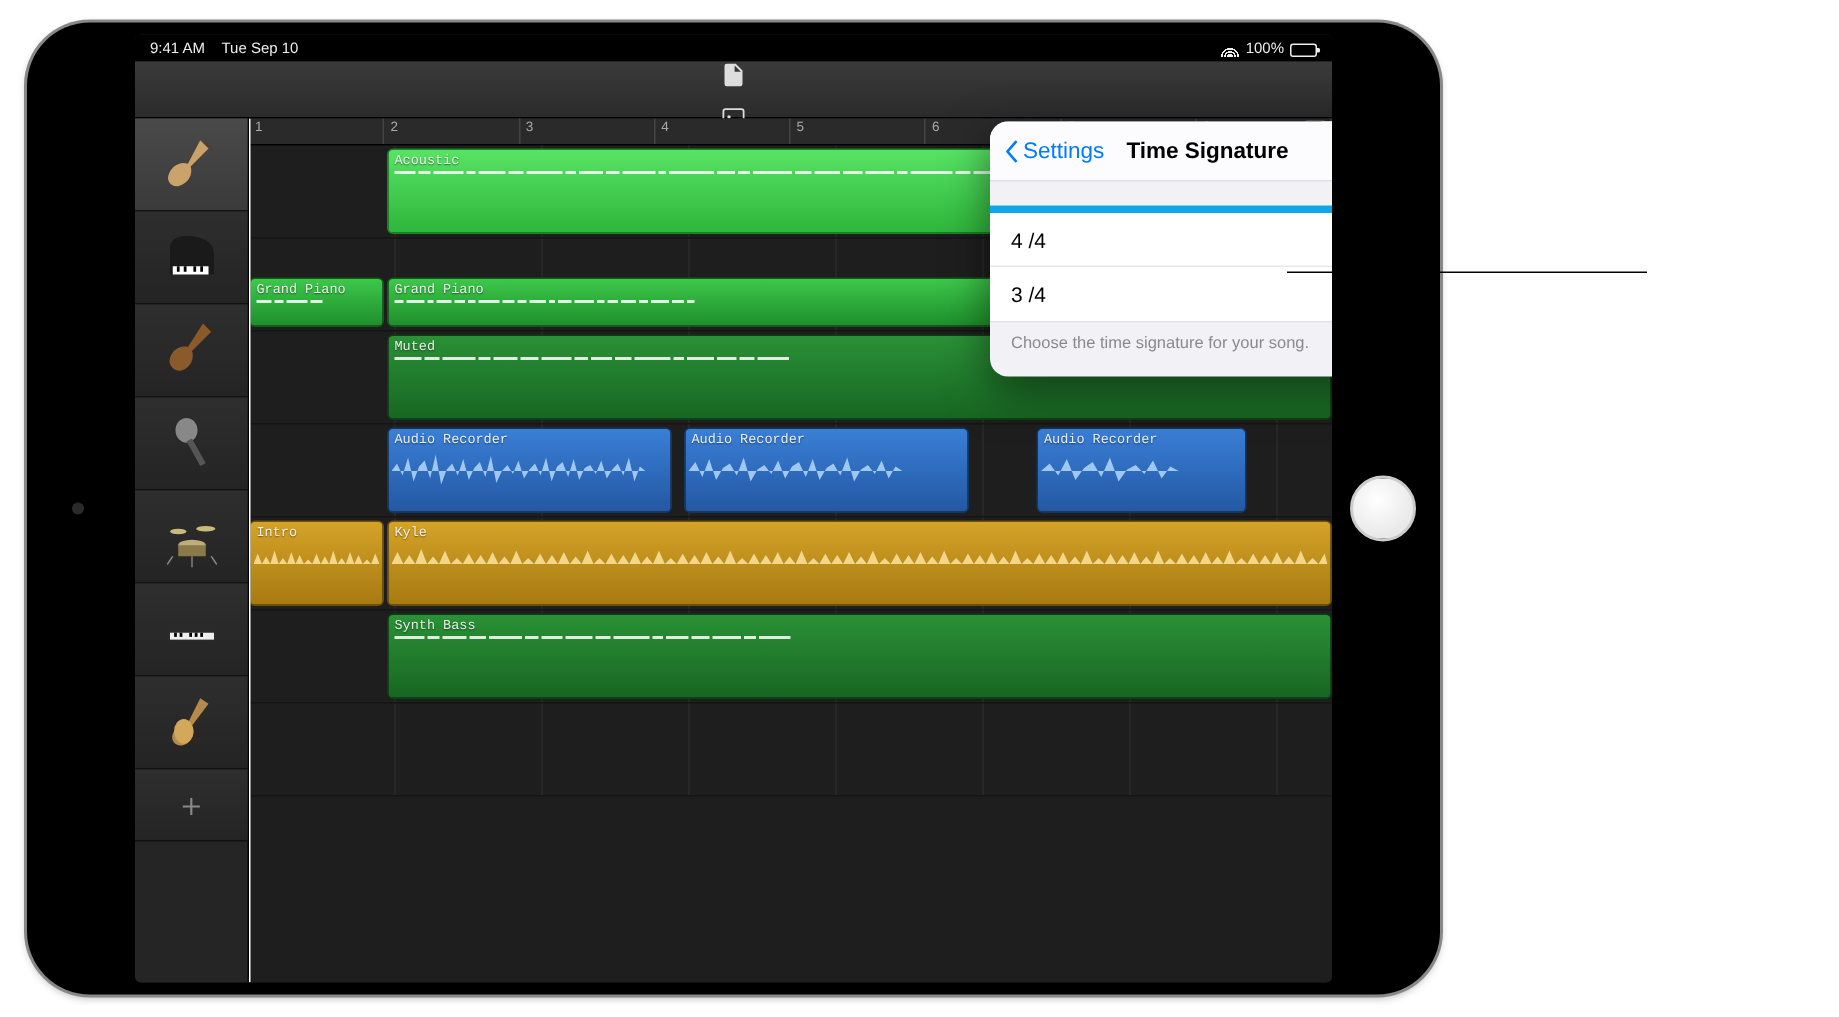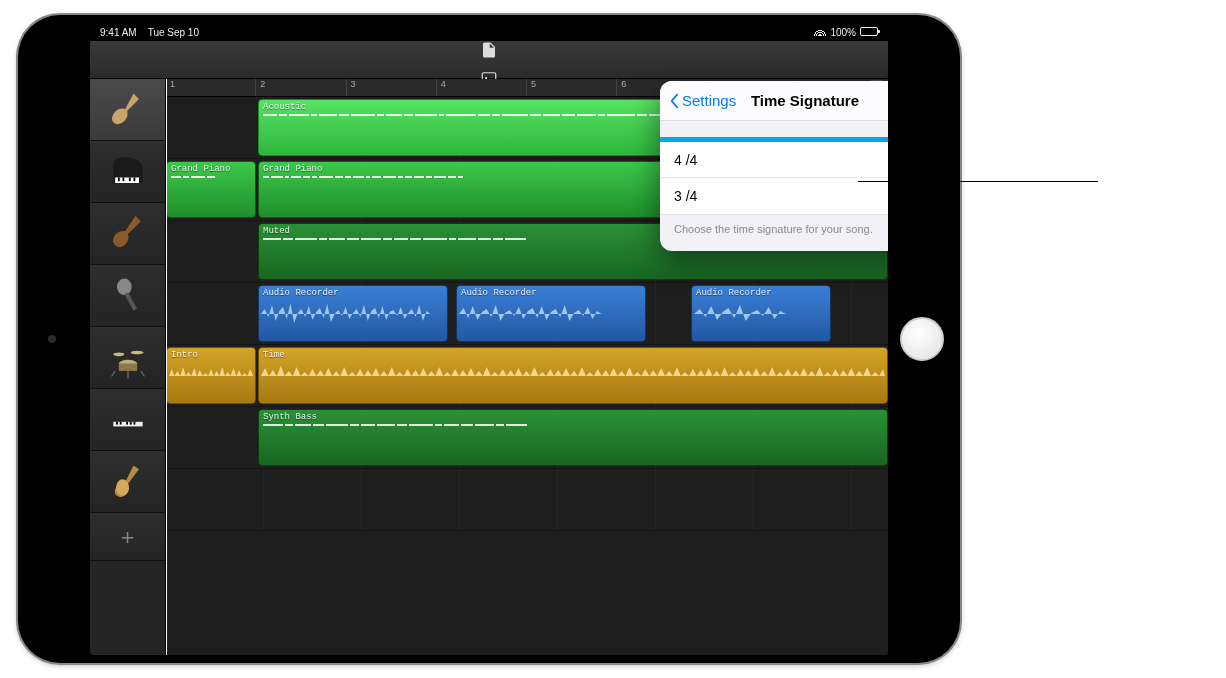--- a/index.html
+++ b/index.html
@@ -48,21 +48,21 @@
   .status-bar {
     height: 18px;
     display: flex;
     align-items: center;
     justify-content: space-between;
     padding: 0 10px;
     font-size: 10px;
     color: #eee;
     background: #000;
   }
-  .status-right { display: flex; align-items: flex-start; gap: 4px; }
+  .status-right { display: flex; align-items: flex-end; gap: 4px; }
   .wifi {
     width: 12px; height: 9px;
     background:
       radial-gradient(circle at 50% 100%, #eee 2px, transparent 2px),
       radial-gradient(circle at 50% 100%, transparent 3px, #eee 3px, #eee 4px, transparent 4px),
       radial-gradient(circle at 50% 100%, transparent 5px, #eee 5px, #eee 6px, transparent 6px);
   }
   .battery {
     width: 18px; height: 9px;
     border: 1px solid #eee;
@@ -192,20 +192,21 @@
     padding: 2px 4px;
   }
   .region .title {
     position: absolute; top: 2px; left: 4px;
     text-shadow: 0 1px 1px rgba(0,0,0,.5);
     font-family: Liberation Mono, monospace;
   }
   .region.green {
     background: linear-gradient(#3cc84a, #1f8f2c);
     border: 1px solid #0e5c17;
+    margin-top: 24px;
   }
   .region.green-bright {
     background: linear-gradient(#57e364, #2fb63c);
     border: 1px solid #178a23;
   }
   .region.darkgreen {
     background: linear-gradient(#2a9136, #186622);
     border: 1px solid #0b3f13;
   }
   .region.blue {
@@ -656,21 +657,21 @@
           <div class="track-lane">
             <div class="region yellow" style="left:0px; width:90px;">
               <span class="title">Intro</span>
               <div class="wave">
                 <svg viewBox="0 0 90 34" preserveAspectRatio="none">
                     <path fill="#f2d68a" d="M0 17 L3 10 L6 17 L9 12 L12 17 L15 8 L18 17 L21 13 L24 17 L27 9 L30 17 L33 11 L36 17 L39 14 L42 17 L45 10 L48 17 L51 12 L54 17 L57 8 L60 17 L63 13 L66 17 L69 9 L72 17 L75 11 L78 17 L81 14 L84 17 L87 10 L90 17 Z"></path>
                   </svg>
               </div>
             </div>
             <div class="region yellow" style="left:92px; width:630px;">
-              <span class="title">Time</span>
+              <span class="title">Kyle</span>
               <div class="wave">
                 <svg viewBox="0 0 630 34" preserveAspectRatio="none">
                     <path fill="#f2d68a" d="M0 17 L4 9 L8 17 L12 11 L16 17 L20 7 L24 17 L28 12 L32 17 L36 8 L40 17 L44 13 L48 17 L52 10 L56 17 L60 11 L64 17 L68 9 L72 17 L76 12 L80 17 L84 8 L88 17 L92 13 L96 17 L100 10 L104 17 L108 11 L112 17 L116 9 L120 17 L124 12 L128 17 L132 8 L136 17 L140 13 L144 17 L148 10 L152 17 L156 11 L160 17 L164 9 L168 17 L172 12 L176 17 L180 8 L184 17 L188 13 L192 17 L196 10 L200 17 L204 11 L208 17 L212 9 L216 17 L220 12 L224 17 L228 8 L232 17 L236 13 L240 17 L244 10 L248 17 L252 11 L256 17 L260 9 L264 17 L268 12 L272 17 L276 8 L280 17 L284 13 L288 17 L292 10 L296 17 L300 11 L304 17 L308 9 L312 17 L316 12 L320 17 L324 8 L328 17 L332 13 L336 17 L340 10 L344 17 L348 11 L352 17 L356 9 L360 17 L364 12 L368 17 L372 8 L376 17 L380 13 L384 17 L388 10 L392 17 L396 11 L400 17 L404 9 L408 17 L412 12 L416 17 L420 8 L424 17 L428 13 L432 17 L436 10 L440 17 L444 11 L448 17 L452 9 L456 17 L460 12 L464 17 L468 8 L472 17 L476 13 L480 17 L484 10 L488 17 L492 11 L496 17 L500 9 L504 17 L508 12 L512 17 L516 8 L520 17 L524 13 L528 17 L532 10 L536 17 L540 11 L544 17 L548 9 L552 17 L556 12 L560 17 L564 8 L568 17 L572 13 L576 17 L580 10 L584 17 L588 11 L592 17 L596 9 L600 17 L604 12 L608 17 L612 8 L616 17 L620 13 L624 17 L628 10 L630 17 Z"></path>
                   </svg>
               </div>
             </div>
           </div>
 
           <div class="track-lane">
             <div class="region darkgreen" style="left:92px; width:630px;">

